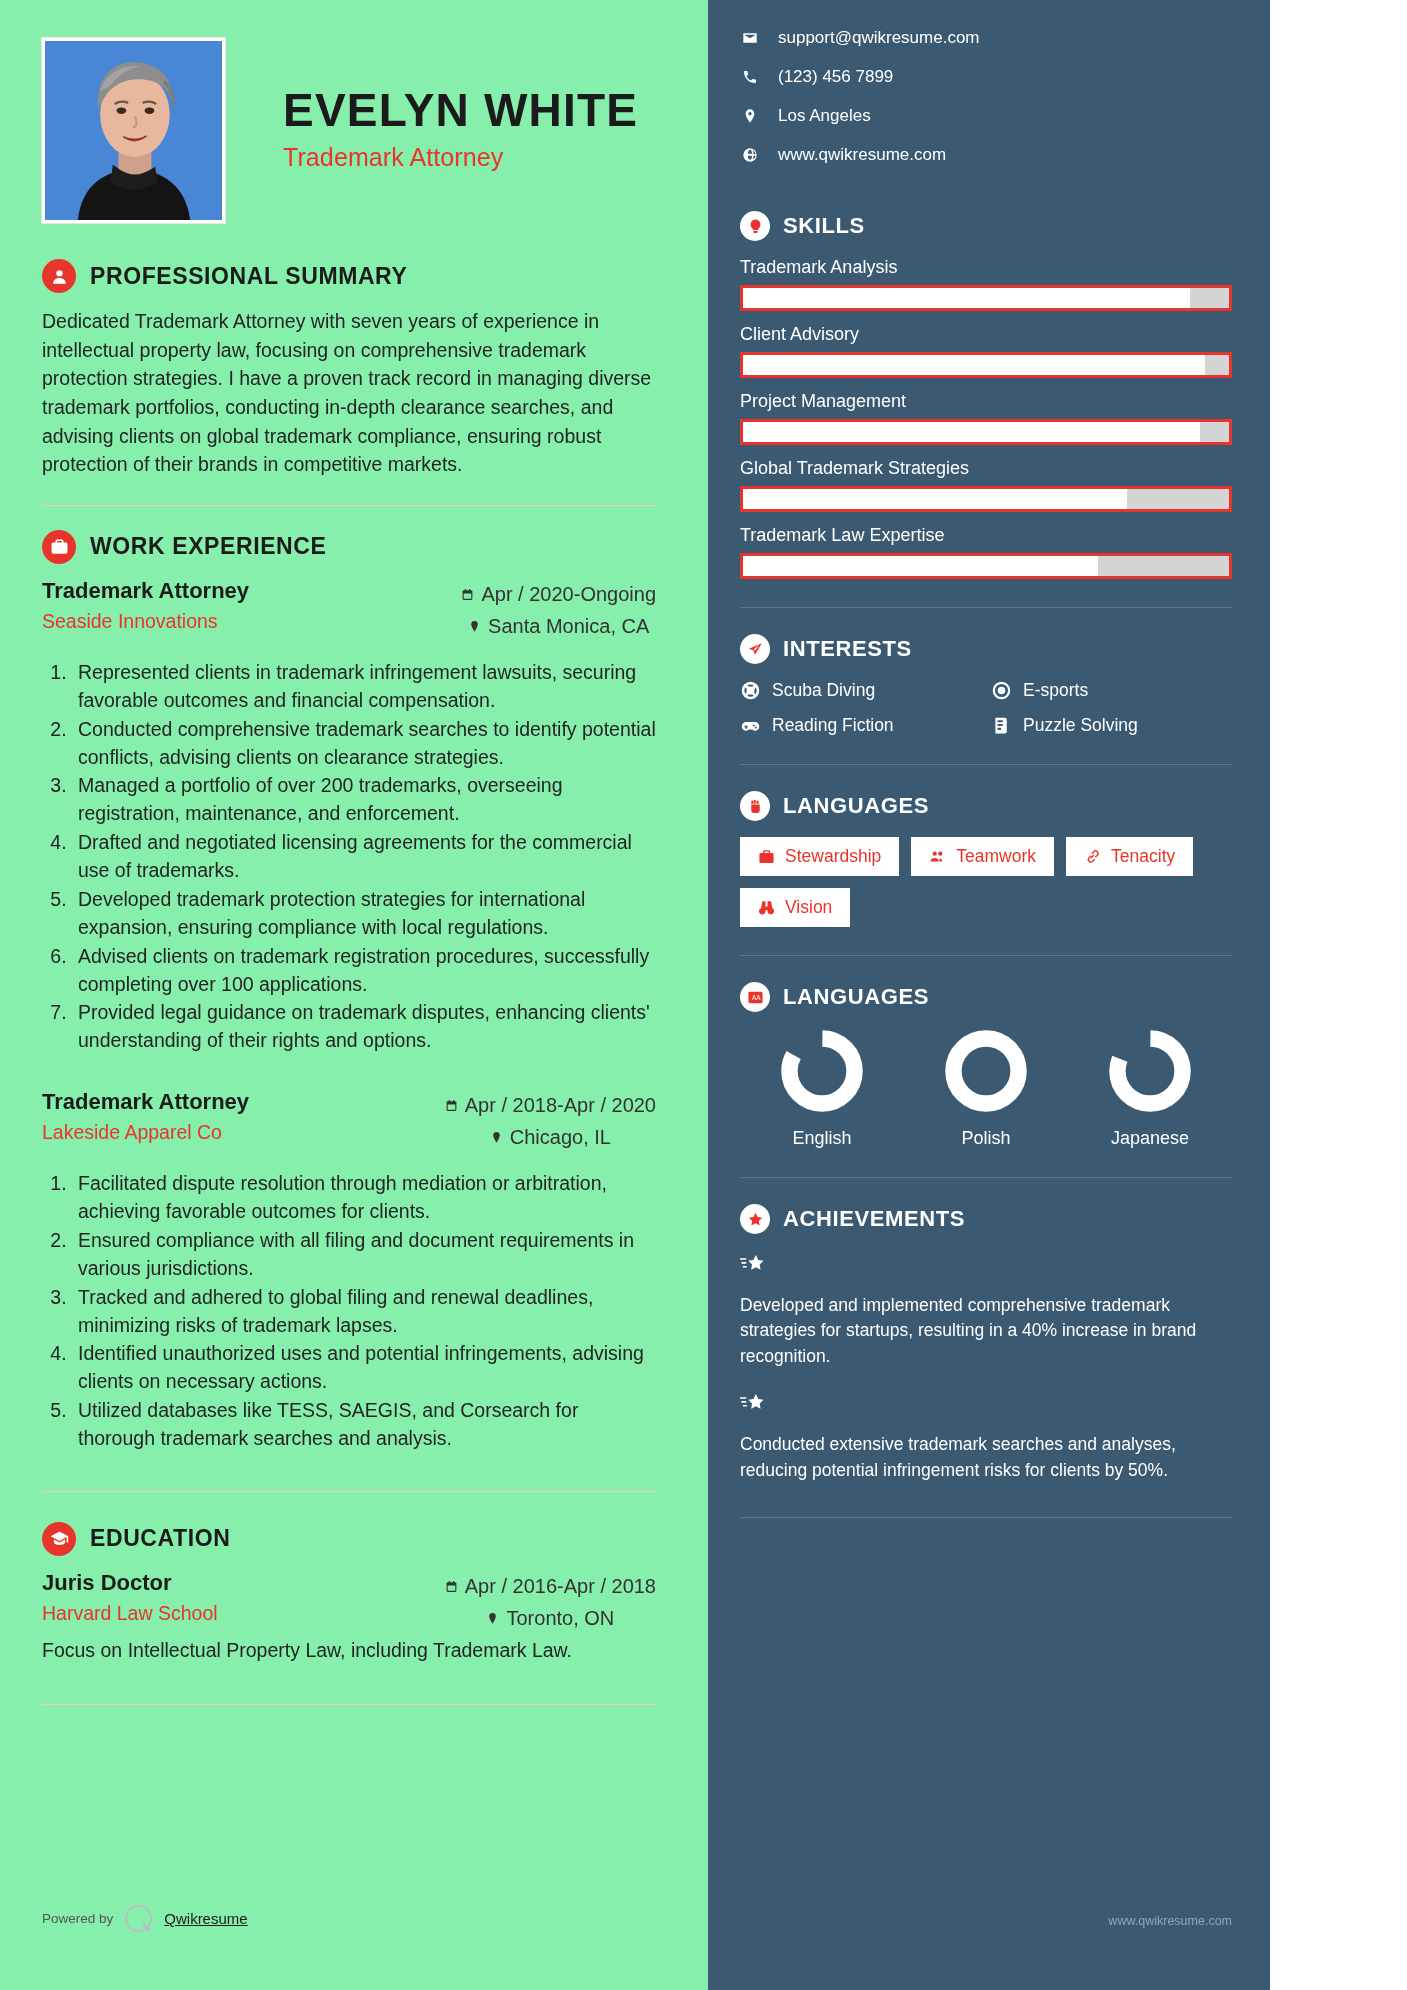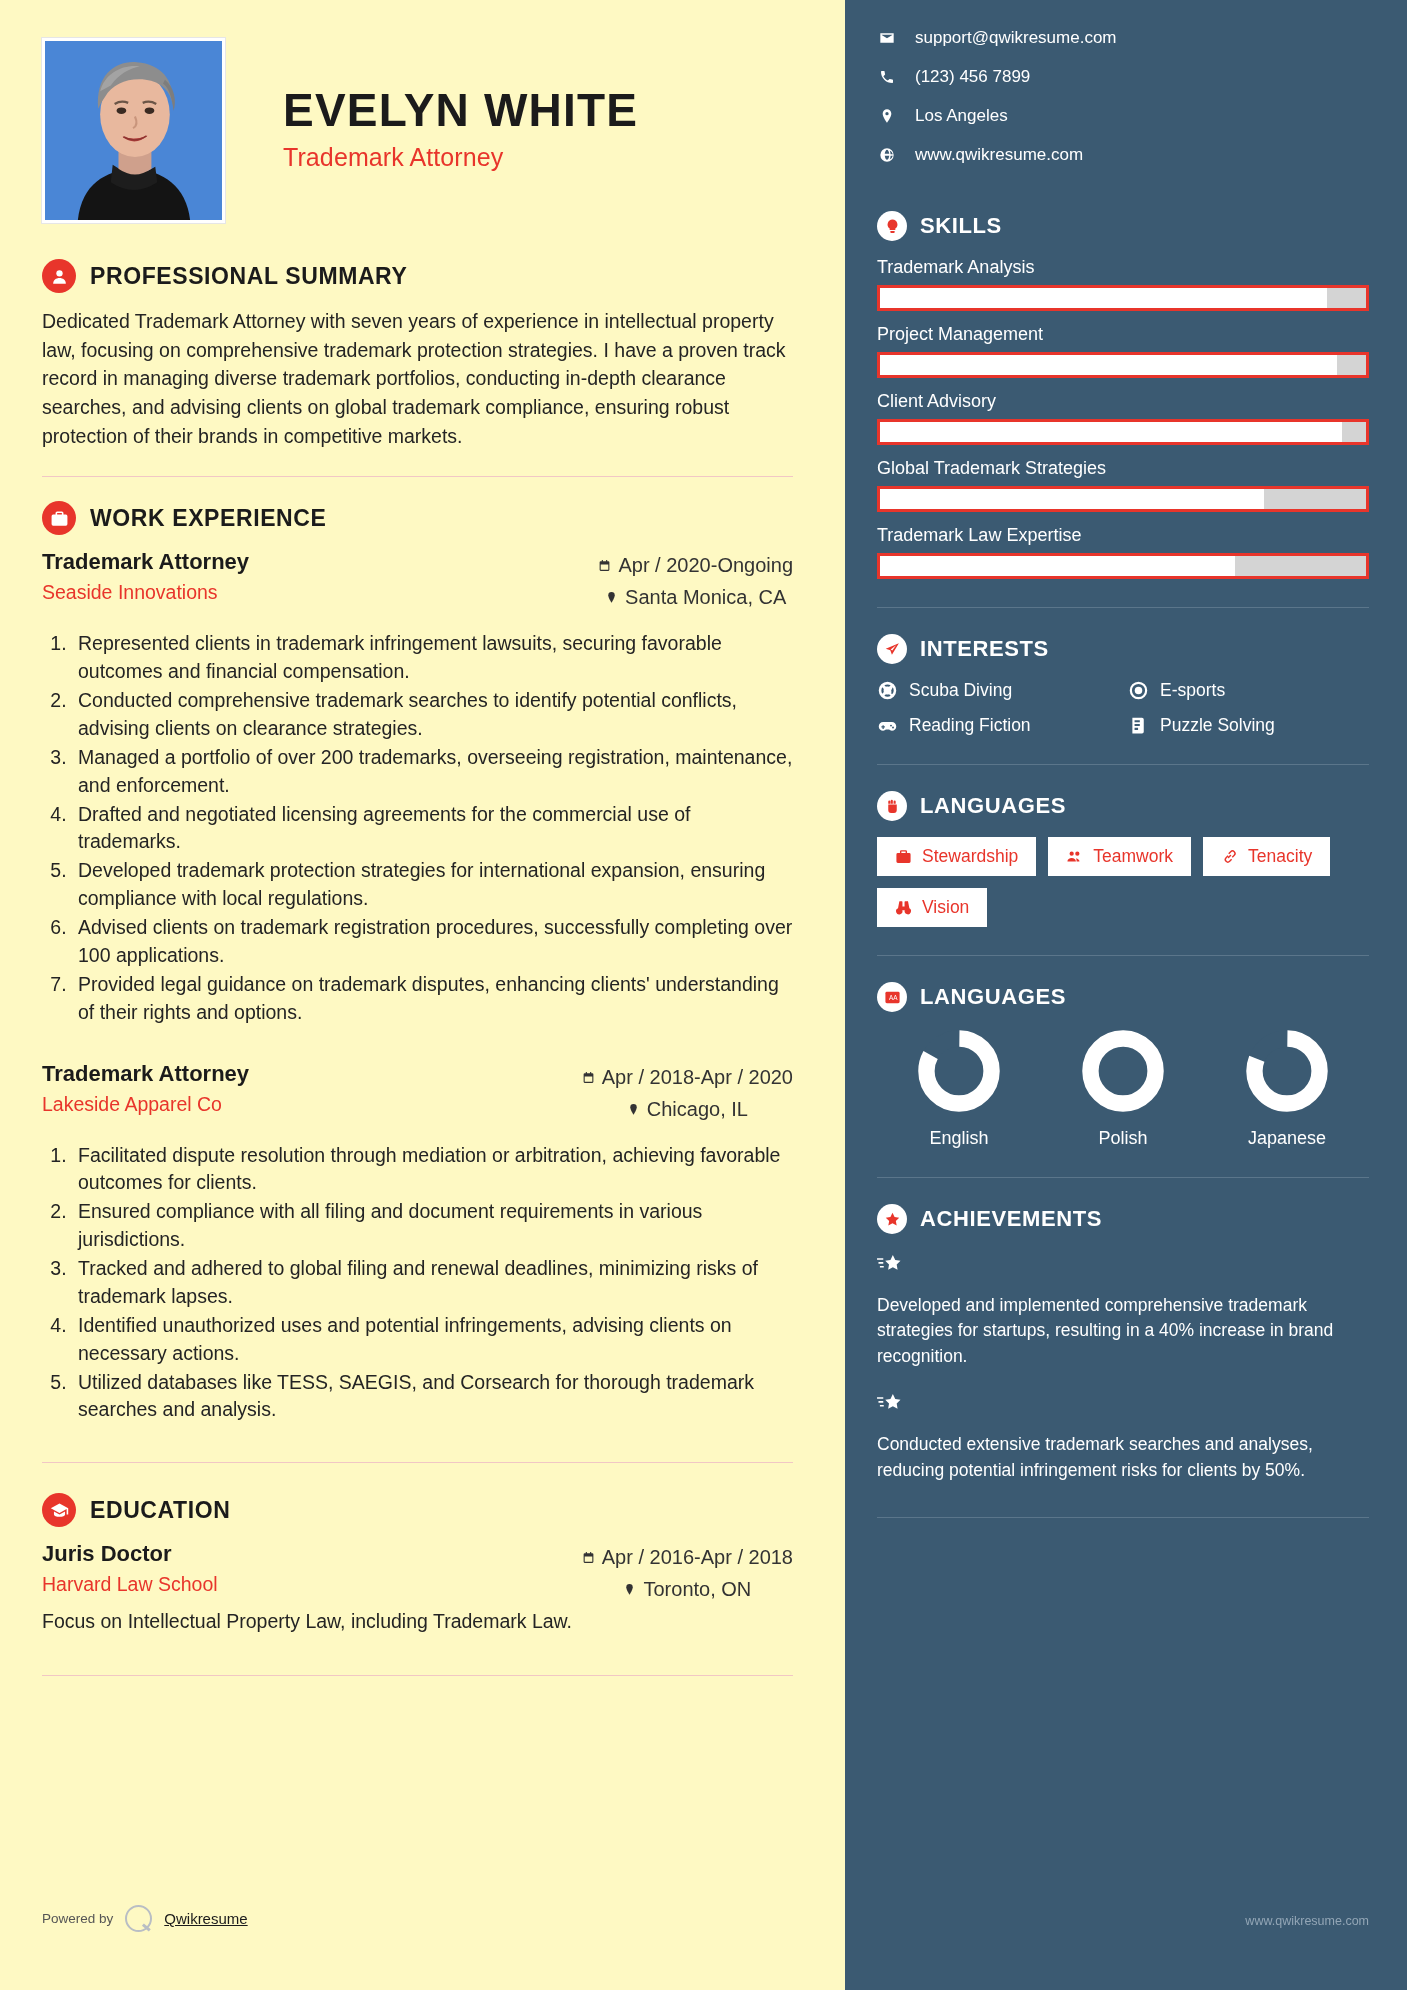--- a/index.html
+++ b/index.html
@@ -13,22 +13,22 @@
   .page {
     position: relative;
     width: 1407px;
     height: 1990px;
     display: flex;
     background: #fff;
   }
 
   
   .left {
-    width: 845px;
-    background: #fef9c3;
+    width: 708px;
+    background: #86efac;
     padding: 38px 52px 0 42px;
     position: relative;
   }
 
   .header-row {
     display: flex;
     align-items: flex-start;
     gap: 58px;
     margin-bottom: 36px;
   }
@@ -530,29 +530,29 @@
     </div>
 
     <div>
       <div class="skill">
         <div class="skill-name">Trademark Analysis</div>
         <div class="skill-bar">
           <div class="skill-fill" style="width:92%"></div>
         </div>
       </div>
       <div class="skill">
+        <div class="skill-name">Client Advisory</div>
+        <div class="skill-bar">
+          <div class="skill-fill" style="width:95%"></div>
+        </div>
+      </div>
+      <div class="skill">
         <div class="skill-name">Project Management</div>
         <div class="skill-bar">
           <div class="skill-fill" style="width:94%"></div>
-        </div>
-      </div>
-      <div class="skill">
-        <div class="skill-name">Client Advisory</div>
-        <div class="skill-bar">
-          <div class="skill-fill" style="width:95%"></div>
         </div>
       </div>
       <div class="skill">
         <div class="skill-name">Global Trademark Strategies</div>
         <div class="skill-bar">
           <div class="skill-fill" style="width:79%"></div>
         </div>
       </div>
       <div class="skill">
         <div class="skill-name">Trademark Law Expertise</div>

